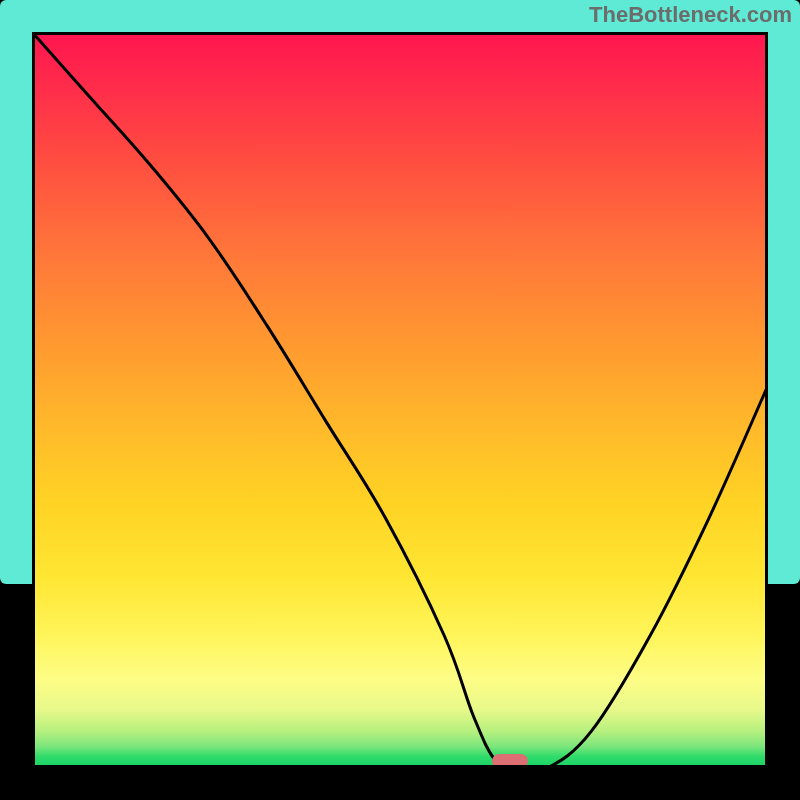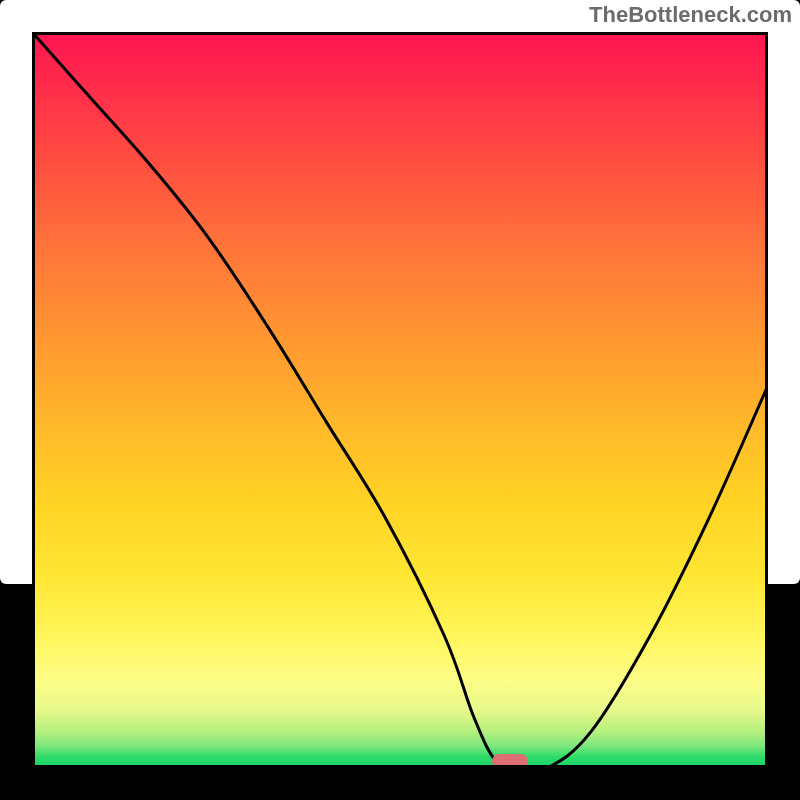--- a/index.html
+++ b/index.html
@@ -8,21 +8,21 @@
     width: 800px;
     height: 800px;
     background: #000;
     overflow: hidden;
     font-family: Arial, Helvetica, sans-serif;
   }
   .outer {
     position: relative;
     width: 800px;
     height: 584px;
-    background: #ffffff;
+    background: #5eead4;
     border-radius: 6px;
   }
   .watermark {
     position: absolute;
     top: 2px;
     right: 8px;
     font-size: 22px;
     font-weight: 600;
     color: #6c6c6c;
     letter-spacing: 0px;

